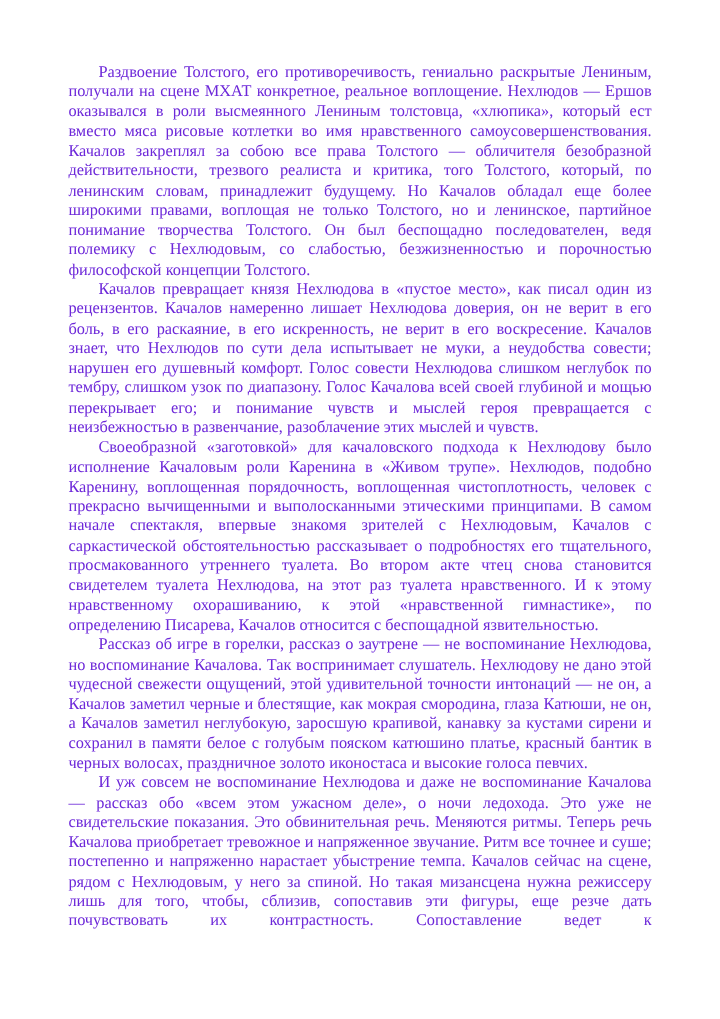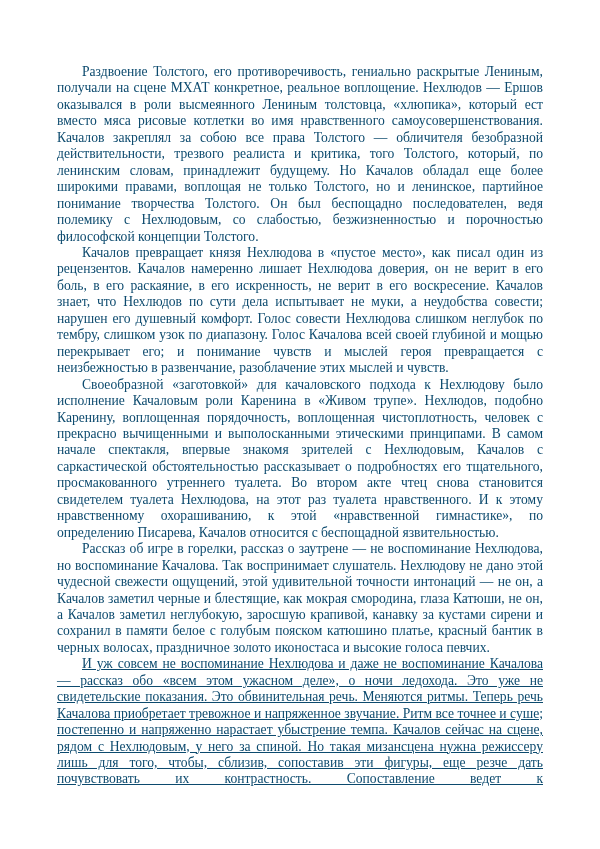--- a/index.html
+++ b/index.html
@@ -9,36 +9,35 @@
     }
     body {
       width: 600px;
       height: 849px;
       overflow: hidden;
       position: relative;
     }
     .page {
       position: absolute;
       left: 57px;
-      top: 64px;
+      top: 52px;
       width: 486px;
       font-family: "Liberation Serif", "DejaVu Serif", serif;
       font-size: 13.6px;
       line-height: 16.45px;
-      color: #0c4a6e;
+      color: #6d28d9;
       text-align: justify;
     }
     .page p {
       margin: 0;
       text-indent: 25px;
       hyphens: none;
     }
     .page p.last-line-justified {
       text-align-last: justify;
-      text-decoration: underline;
     }
   </style>
 </head>
 <body>
 
 <div class="page">
   <p>Раздвоение Толстого, его противоречивость, гениально раскрытые Лениным, получали на сцене МХАТ конкретное, реальное воплощение. Нехлюдов — Ершов оказывался в роли высмеянного Лениным толстовца, «хлюпика», который ест вместо мяса рисовые котлетки во имя нравственного самоусовершенствования. Качалов закреплял за собою все права Толстого — обличителя безобразной действительности, трезвого реалиста и критика, того Толстого, который, по ленинским словам, принадлежит будущему. Но Качалов обладал еще более широкими правами, воплощая не только Толстого, но и ленинское, партийное понимание творчества Толстого. Он был беспощадно последователен, ведя полемику с Нехлюдовым, со слабостью, безжизненностью и порочностью философской концепции Толстого.</p>
   <p>Качалов превращает князя Нехлюдова в «пустое место», как писал один из рецензентов. Качалов намеренно лишает Нехлюдова доверия, он не верит в его боль, в его раскаяние, в его искренность, не верит в его воскресение. Качалов знает, что Нехлюдов по сути дела испытывает не муки, а неудобства совести; нарушен его душевный комфорт. Голос совести Нехлюдова слишком неглубок по тембру, слишком узок по диапазону. Голос Качалова всей своей глубиной и мощью перекрывает его; и понимание чувств и мыслей героя превращается с неизбежностью в развенчание, разоблачение этих мыслей и чувств.</p>
   <p>Своеобразной «заготовкой» для качаловского подхода к Нехлюдову было исполнение Качаловым роли Каренина в «Живом трупе». Нехлюдов, подобно Каренину, воплощенная порядочность, воплощенная чистоплотность, человек с прекрасно вычищенными и выполосканными этическими принципами. В самом начале спектакля, впервые знакомя зрителей с Нехлюдовым, Качалов с саркастической обстоятельностью рассказывает о подробностях его тщательного, просмакованного утреннего туалета. Во втором акте чтец снова становится свидетелем туалета Нехлюдова, на этот раз туалета нравственного. И к этому нравственному охорашиванию, к этой «нравственной гимнастике», по определению Писарева, Качалов относится с беспощадной язвительностью.</p>
   <p>Рассказ об игре в горелки, рассказ о заутрене — не воспоминание Нехлюдова, но воспоминание Качалова. Так воспринимает слушатель. Нехлюдову не дано этой чудесной свежести ощущений, этой удивительной точности интонаций — не он, а Качалов заметил черные и блестящие, как мокрая смородина, глаза Катюши, не он, а Качалов заметил неглубокую, заросшую крапивой, канавку за кустами сирени и сохранил в памяти белое с голубым пояском катюшино платье, красный бантик в черных волосах, праздничное золото иконостаса и высокие голоса певчих.</p>

